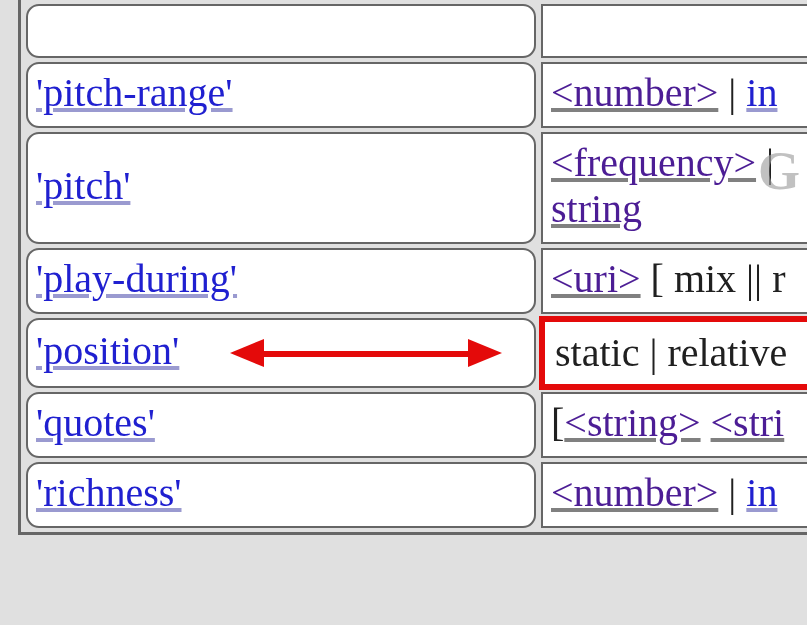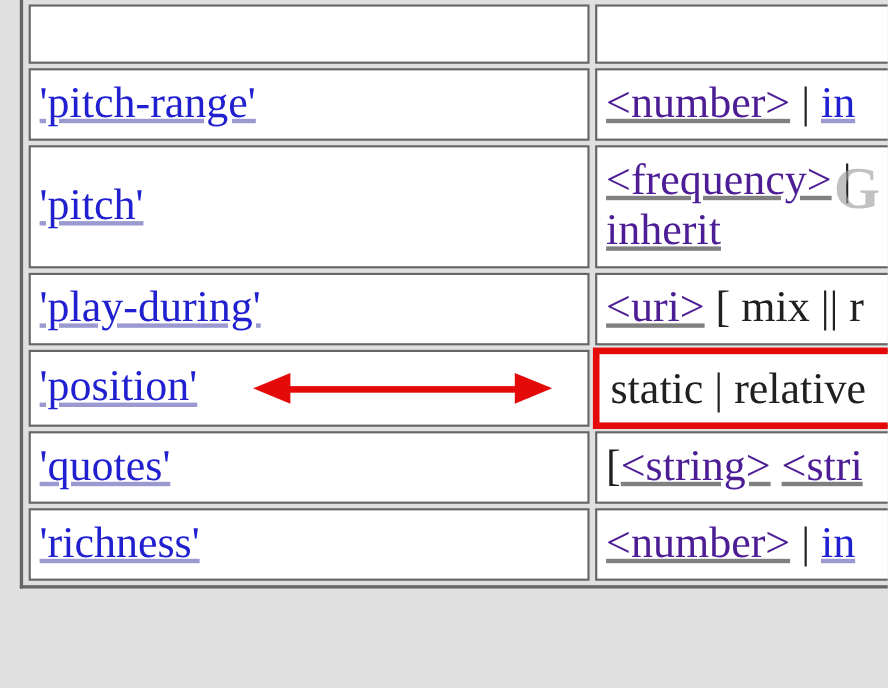--- a/index.html
+++ b/index.html
@@ -32,20 +32,21 @@
   }
   td {
     background: #ffffff;
     border: 2px solid #666;
     padding: 6px 8px 10px 8px;
     vertical-align: middle;
     white-space: nowrap;
   }
   td.col-prop {
     width: 470px;
+    border-radius: 13px;
   }
   a.spec-link {
     color: #2020d0;
     text-decoration: underline;
     text-decoration-color: #9a9ad0;
   }
   .val-underlined {
     color: #4c1d95;
     text-decoration: underline;
     text-decoration-color: #808080;
@@ -132,21 +133,21 @@
           <span class="val-underlined">&lt;number&gt;</span><span class="val-plain"> | </span><a class="spec-link" href="#">in</a>
         </td>
       </tr>
 
       <tr>
         <td class="col-prop">
           <a class="spec-link" href="#">'pitch'</a>
         </td>
         <td class="col-val">
           <span class="val-underlined">&lt;frequency&gt;</span><span class="val-plain"> |</span><br>
-          <span class="val-underlined">inherit</span>
+          <span class="val-underlined">string</span>
         </td>
       </tr>
 
       <tr>
         <td class="col-prop">
           <a class="spec-link" href="#">'play-during'</a>
         </td>
         <td class="col-val">
           <span class="val-underlined">&lt;uri&gt;</span><span class="val-plain"> [ mix || r</span>
         </td>

